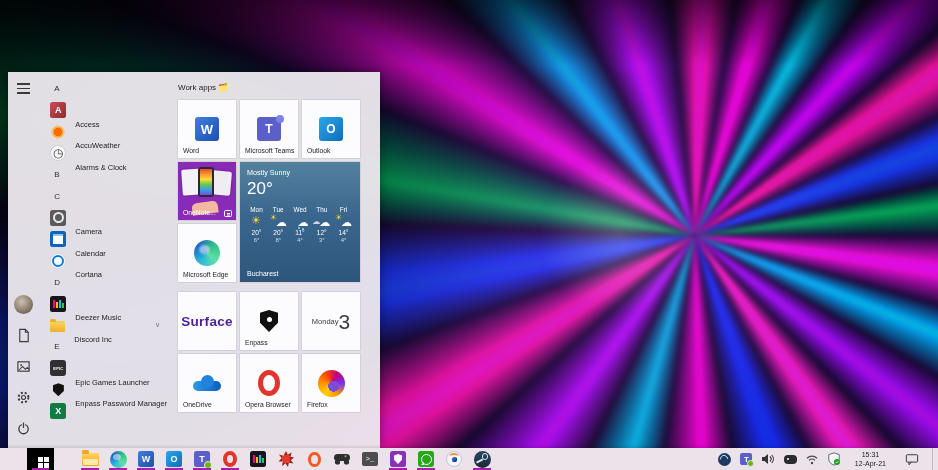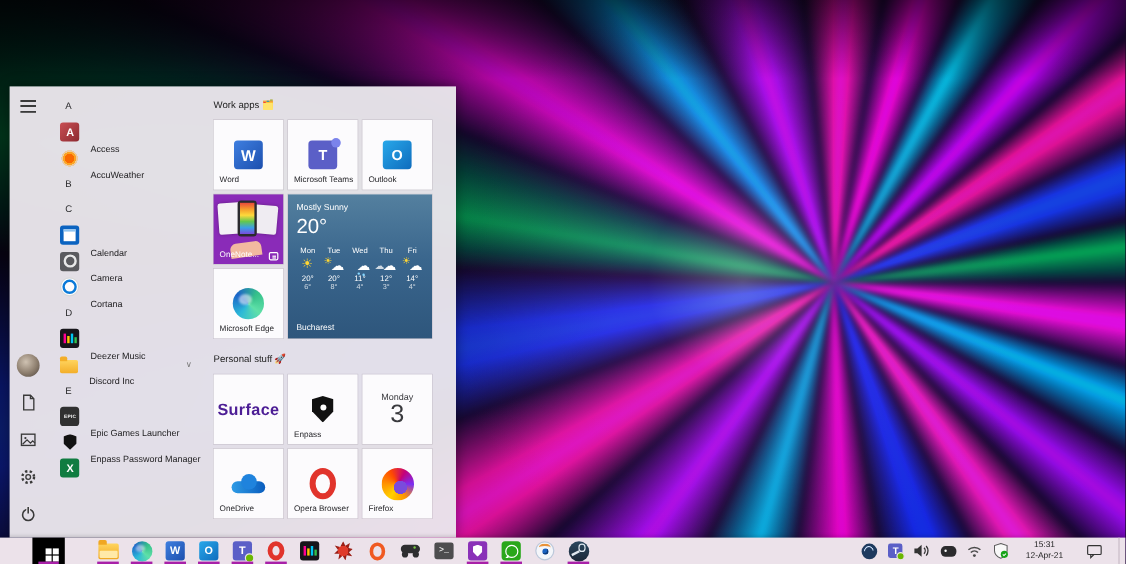--- a/index.html
+++ b/index.html
@@ -99,21 +99,21 @@
   .ti-onedrive::after{content:"";position:absolute;left:8px;bottom:4px;width:13px;height:13px;border-radius:50%;background:#1f83dd;}
   .ti-opera{width:22px;height:26px;border-radius:50%;border:5.5px solid #e1342c;}
   .ti-firefox{width:27px;height:27px;border-radius:50%;background:
      radial-gradient(circle at 58% 60%, #7a4bdc 0 24%, transparent 25%),
      conic-gradient(from 210deg,#ffd000,#ff9500,#ff4a00,#c4007a,#7a2ff4,#ff9500,#ffd000);}
   .ti-enpass{width:18px;height:22px;background:#111;position:relative;
      clip-path:polygon(50% 0,100% 12%,100% 58%,50% 100%,0 58%,0 12%);}
   .ti-enpass::after{content:"";position:absolute;left:6.5px;top:7px;width:5px;height:5px;border-radius:50%;background:#fff;}
 
   .surface-word{font-size:13.5px;font-weight:600;letter-spacing:.3px;color:#4c1d95;}
-  .caltile{display:flex;flex-direction:column;align-items:center;gap:0;color:#3a3a3e;}
+  .caltile{display:flex;flex-direction:row;align-items:center;gap:0;color:#3a3a3e;}
   .caltile .day{font-size:7.5px;}
   .caltile .date{font-size:21px;font-weight:400;line-height:1;}
 
   
   .on-art{position:absolute;inset:0;overflow:hidden;}
   .on-tab1{position:absolute;left:4px;top:7px;width:22px;height:26px;background:#f4f2f6;border-radius:2px;transform:rotate(-4deg);box-shadow:0 0 3px rgba(0,0,0,.3);}
   .on-tab2{position:absolute;right:5px;top:9px;width:20px;height:24px;background:#efecf2;border-radius:2px;transform:rotate(5deg);box-shadow:0 0 3px rgba(0,0,0,.3);}
   .on-phone{position:absolute;left:20px;top:5px;width:16px;height:30px;background:#2a2a2e;border-radius:3px;padding:2px;}
   .on-screen{width:100%;height:100%;background:linear-gradient(180deg,#e8483c,#f59a2b,#ffd93b,#63c74f,#3aa0e8,#7a4bdc);}
   .on-hand{position:absolute;left:14px;bottom:6px;width:26px;height:12px;background:#f2b9a0;border-radius:5px 5px 0 0;transform:rotate(-8deg);}
@@ -237,29 +237,33 @@
   <div class="app-list">
     <div class="al-letter">A</div>
     <div class="al-row">
         <span class="ai ai-access"></span>
         <span class="al-label">Access</span>
       </div>
     <div class="al-row">
         <span class="ai ai-accuweather"></span>
         <span class="al-label">AccuWeather</span>
       </div>
+    <div class="al-row">
+        <span class="ai ai-alarms"></span>
+        <span class="al-label">Alarms &amp; Clock</span>
+      </div>
     <div class="al-letter">B</div>
     <div class="al-letter">C</div>
     <div class="al-row">
+        <span class="ai ai-camera"></span>
+        <span class="al-label">Camera</span>
+      </div>
+    <div class="al-row">
         <span class="ai ai-calendar"></span>
         <span class="al-label">Calendar</span>
-      </div>
-    <div class="al-row">
-        <span class="ai ai-camera"></span>
-        <span class="al-label">Camera</span>
       </div>
     <div class="al-row">
         <span class="ai ai-cortana"></span>
         <span class="al-label">Cortana</span>
       </div>
     <div class="al-letter">D</div>
     <div class="al-row">
         <span class="ai ai-deezer"></span>
         <span class="al-label">Deezer Music</span>
       </div>
@@ -362,21 +366,20 @@
         </div>
         <div class="w-loc">Bucharest</div>
       </div>
 
       <div class="tile">
         <div class="ti-edge"></div>
         <div class="tile-label">Microsoft Edge</div>
       </div>
     </div>
 
-    <div class="group-title">Personal stuff 🚀</div>
     <div class="tile-grid">
       <div class="tile">
         <span class="surface-word">Surface</span>
       </div>
       <div class="tile">
         <div class="ti-enpass"></div>
         <div class="tile-label">Enpass</div>
       </div>
       <div class="tile caltile">
         <span class="day">Monday</span>

